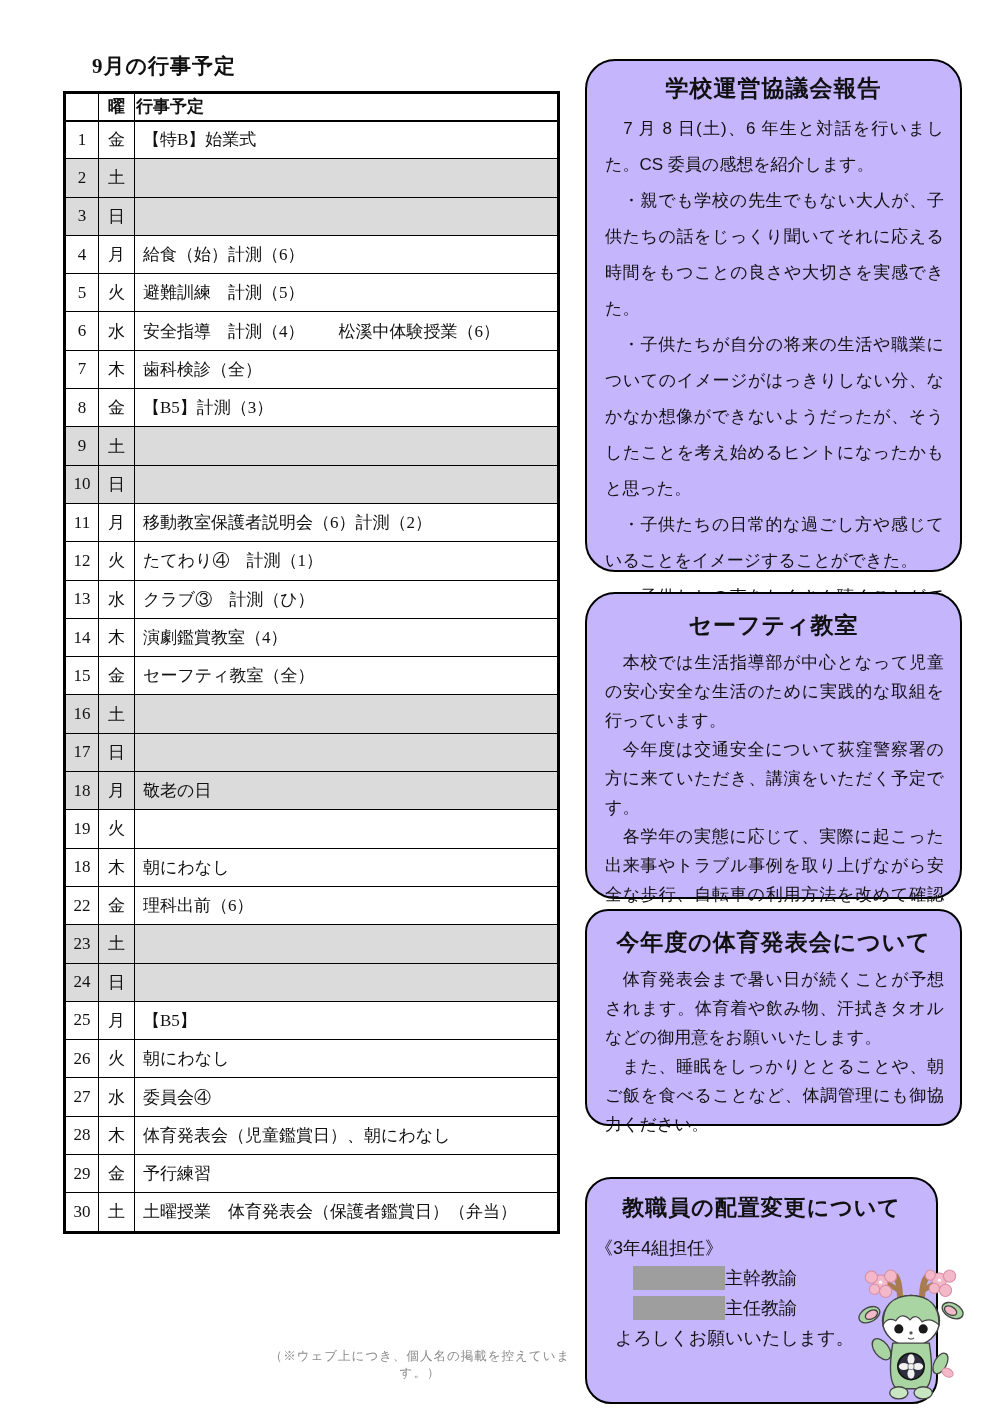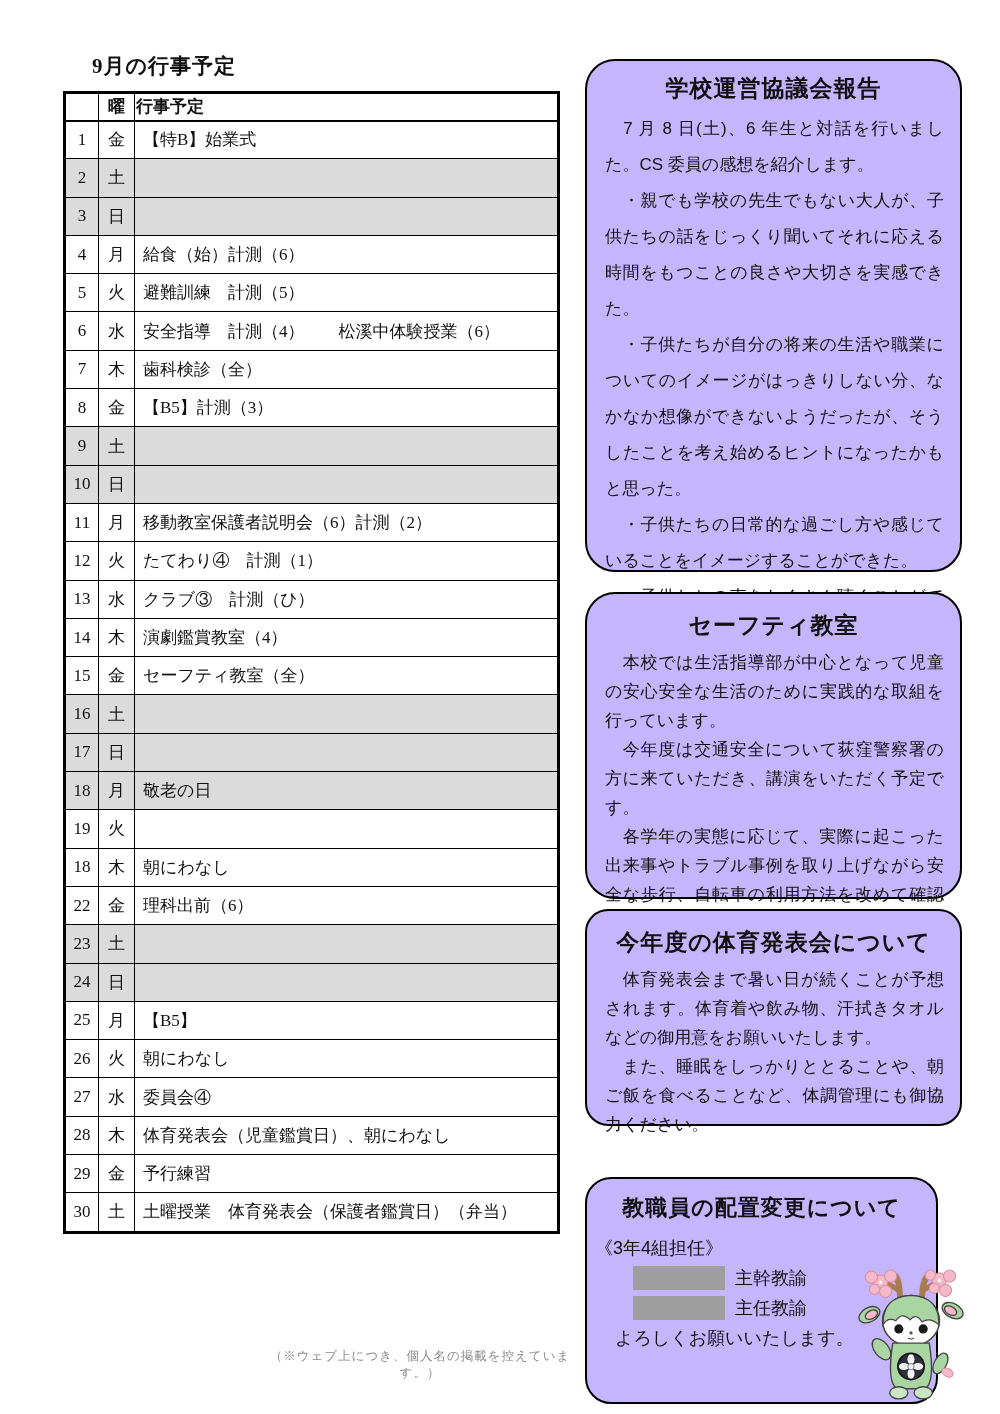--- a/index.html
+++ b/index.html
@@ -65,21 +65,21 @@
   #staff-box  .note-title { padding-top: 14px; font-size: 22px; }
   .note-body {
     padding: 7px 16px 0 18px; font-size: 17px; text-align: justify;
   }
   .note-body p { margin: 0; }
   #report-box .note-body p { line-height: 36px; }
   #safety-box .note-body p, #sports-box .note-body p { line-height: 29px; }
   
   .staff-lines { padding: 10px 12px 0 8px; font-size: 18px; font-weight: 500; }
   .b4-line { line-height: 30px; }
-  .b4-redacted { padding-left: 38px; display: flex; align-items: center; gap: 10px; }
+  .b4-redacted { padding-left: 38px; display: flex; align-items: center; }
   .redacted-box {
     width: 92px; height: 24px; background: var(--redacted-bg);
     display: inline-block; flex: 0 0 auto;
   }
   .b4-plain { padding-left: 20px; }
   
   .footer-note {
     position: absolute; left: 250px; top: 1348px; width: 340px;
     text-align: center; font-family: "Liberation Sans", sans-serif;
     font-size: 12.5px; font-weight: normal; color: var(--footer-color);

